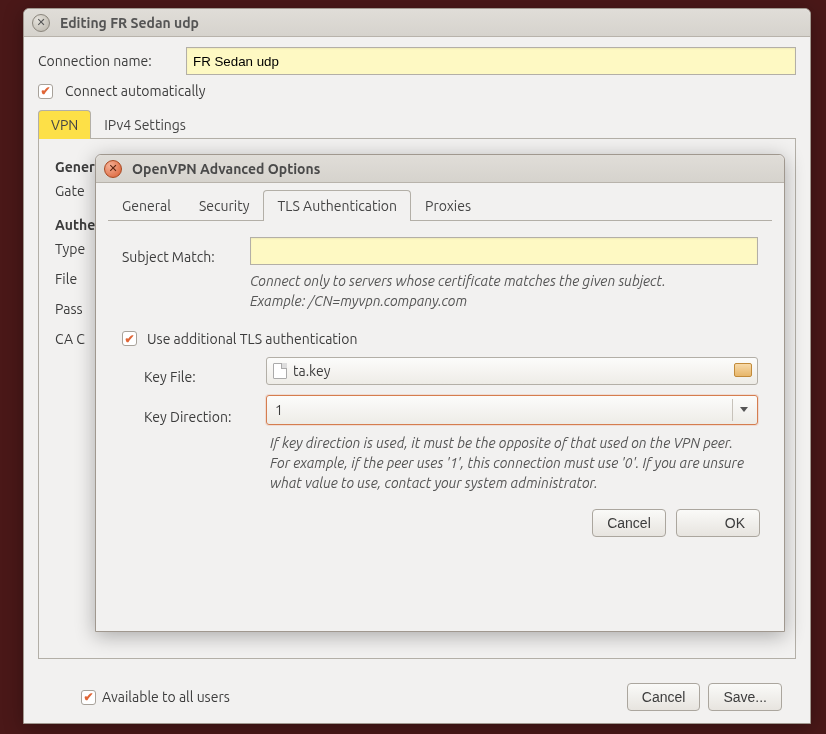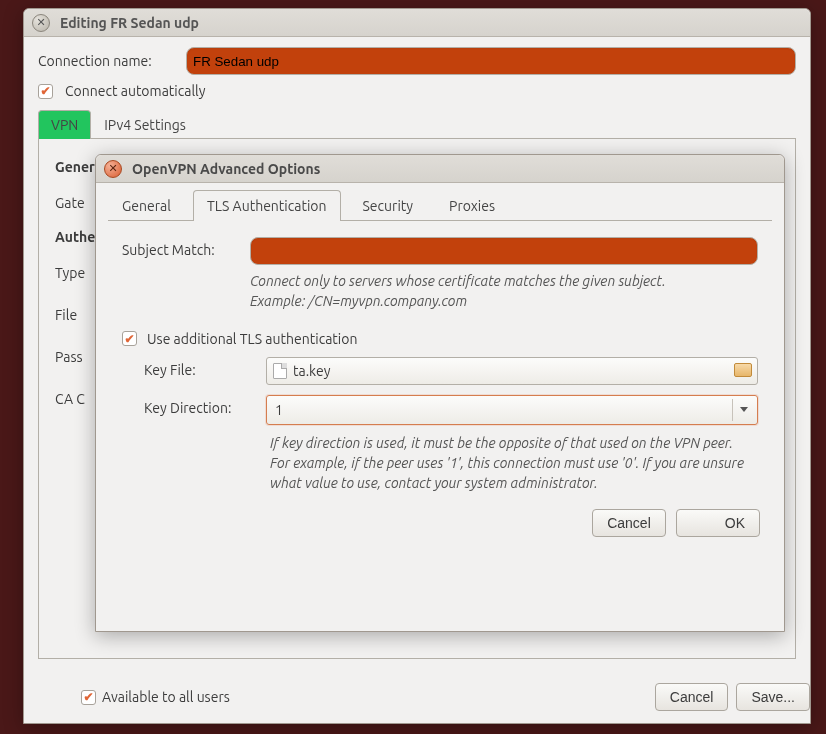--- a/index.html
+++ b/index.html
@@ -33,70 +33,70 @@
   border: 1px solid #a84820;
   display: flex; align-items: center; justify-content: center;
   color: #5a2410; font-size: 11px; line-height:1; cursor:pointer;
 }
 .close-btn.gray { background: radial-gradient(circle at 30% 30%, #e5e2dc, #b8b3a9); border:1px solid #8a857c; color:#555;}
 .title-text { font-weight: bold; color: #555; }
 .win-body { padding: 10px 14px; }
 .form-row { display:flex; align-items:center; gap:8px; margin-bottom:8px; }
 .label { min-width: 140px; }
 .input {
-  flex:1; height:28px; border:1px solid #b3afa7; border-radius:8px;
-  background:#c2410c; padding:0 6px; box-shadow: inset 0 1px 2px rgba(0,0,0,0.06);
+  flex:1; height:28px; border:1px solid #b3afa7; border-radius:0;
+  background:#fef9c3; padding:0 6px; box-shadow: inset 0 1px 2px rgba(0,0,0,0.06);
 }
 .checkbox {
   width:15px; height:15px; border:1px solid #a8a29a; border-radius:3px;
   background:#fff; display:inline-flex; align-items:center; justify-content:center;
   margin-right:4px; font-size:12px; line-height:1;
 }
 .checkbox.checked { background:#fff; }
 .checkbox.checked::after { content:"✔"; color:#e06536; font-weight:bold; font-size:12px;}
 .tabs { display:flex; border-bottom:1px solid #b3afa7; margin-top:4px;}
 .tab {
   padding:6px 12px; border:1px solid transparent; border-bottom:none;
   border-radius:4px 4px 0 0; cursor:pointer; color:#444;
   position:relative; top:1px;
 }
 .tab.active {
-  background:#22c55e; border-color:#b3afa7;
+  background:#fde047; border-color:#b3afa7;
 }
 .tab-panel { border:1px solid #b3afa7; border-top:none; padding:14px 16px 16px; min-height:520px; background:#f2f1f0;}
 .section-head { font-weight:bold; margin:6px 0 8px; }
 .field-row { display:flex; align-items:center; gap:6px; margin:6px 0; }
-.field-label { width:74px;margin-top:12px; }
+.field-label { width:74px; }
 .dd-caret {
   position:absolute; right:4px; top:4px; width:22px; height:22px;
   border-left:1px solid #c7c2ba; display:flex; align-items:center; justify-content:center;
   color:#555; pointer-events:none;
 }
 .btn {
   height:28px; padding:0 14px; border:1px solid #aba69e; border-radius:4px;
   background:linear-gradient(#fafaf8,#e7e4df); cursor:pointer; font-size:14px;
   color:#3c3c3c;
 }
-.footer { position:absolute; left:14px; right:0; bottom:12px; display:flex; align-items:center;padding-left:43px; }
+.footer { position:absolute; left:14px; right:28px; bottom:12px; display:flex; align-items:center;padding-left:43px; }
 .footer .spacer{flex:1;}
 .footer .btn{margin-left:8px;}
 
 .modal-window {
   left: 95px; top: 154px; width: 690px; height: 478px;
   z-index: 10;
 }
 .modal-body { padding: 0 12px 12px; }
-.modal-tabs { display:flex; border-bottom:1px solid #b3afa7; margin-top:6px;gap:8px;}
+.modal-tabs { display:flex; border-bottom:1px solid #b3afa7; margin-top:6px;}
 .modal-tab {
   padding:7px 13px; cursor:pointer; color:#444; border:1px solid transparent;
   border-bottom:none; border-radius:4px 4px 0 0; position:relative; top:1px;
 }
 .modal-tab.active { background:#f2f1f0; border-color:#b3afa7; }
 .modal-panel { padding:16px 14px 8px; }
-.m-row { display:flex; align-items:flex-start; gap:10px; margin-bottom:6px;}
+.m-row { display:flex; align-items:flex-end; gap:10px; margin-bottom:6px;}
 .m-label { width:118px; padding-top:5px;}
 .help-text { font-style:italic; color:#555; line-height:1.45; margin-left:128px; margin-bottom:19px;}
 .help-text2 { font-style:italic; color:#555; line-height:1.45; margin-left:148px; margin-top:8px; padding-right:8px;}
 .indent { margin-left:22px; }
 .file-input {
   flex:1; height:28px; border:1px solid #b3afa7; border-radius:3px;
   background:linear-gradient(#fcfcfb,#eeece7); display:flex; align-items:center;
   padding:0 6px; gap:6px; position:relative;
 }
 .file-icon { width:14px; height:16px; background:#fff; border:1px solid #aaa; border-radius:1px; position:relative;}
@@ -202,22 +202,22 @@
 </div>
 
 <div class="window modal-window">
   <div class="titlebar">
     <div class="close-btn">✕</div>
     <div class="title-text" style="color:#4a4a4a;">OpenVPN Advanced Options</div>
   </div>
   <div class="modal-body">
     <div class="modal-tabs">
       <div class="modal-tab">General</div>
+      <div class="modal-tab">Security</div>
       <div class="modal-tab active">TLS Authentication</div>
-      <div class="modal-tab">Security</div>
       <div class="modal-tab">Proxies</div>
     </div>
     <div class="modal-panel">
       <div class="m-row">
         <div class="m-label">Subject Match:</div>
         <input class="input" value="" style="">
       </div>
       <div class="help-text" style="white-space:pre-line;">Connect only to servers whose certificate matches the given subject.
 Example: /CN=myvpn.company.com</div>
 

